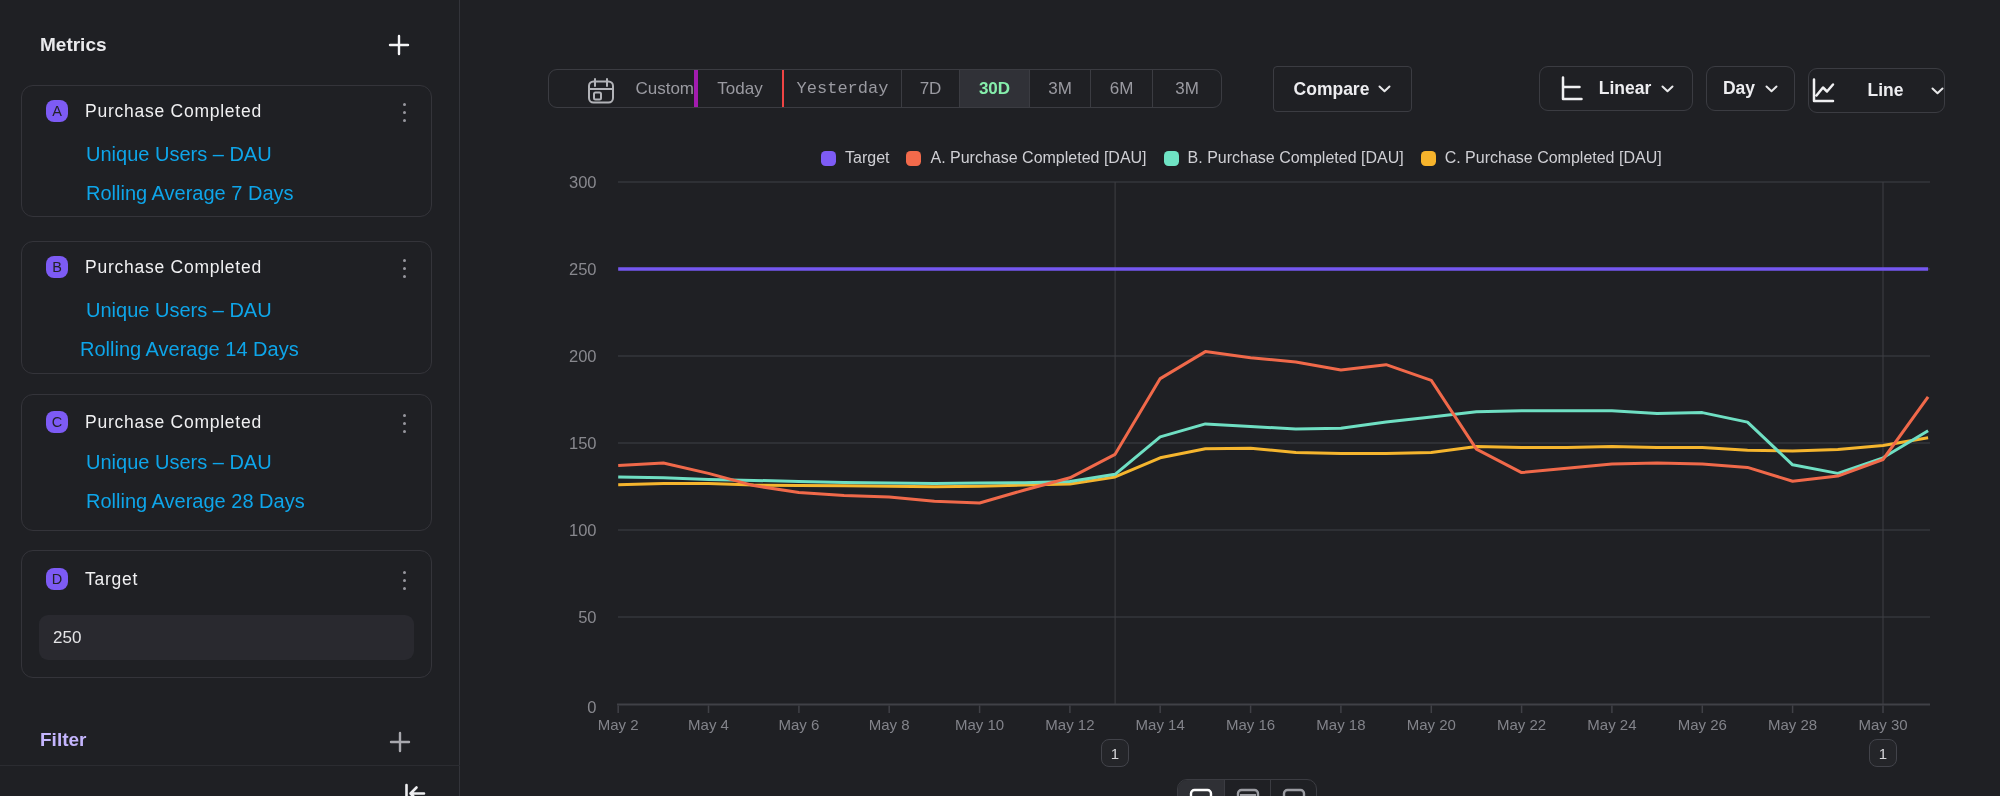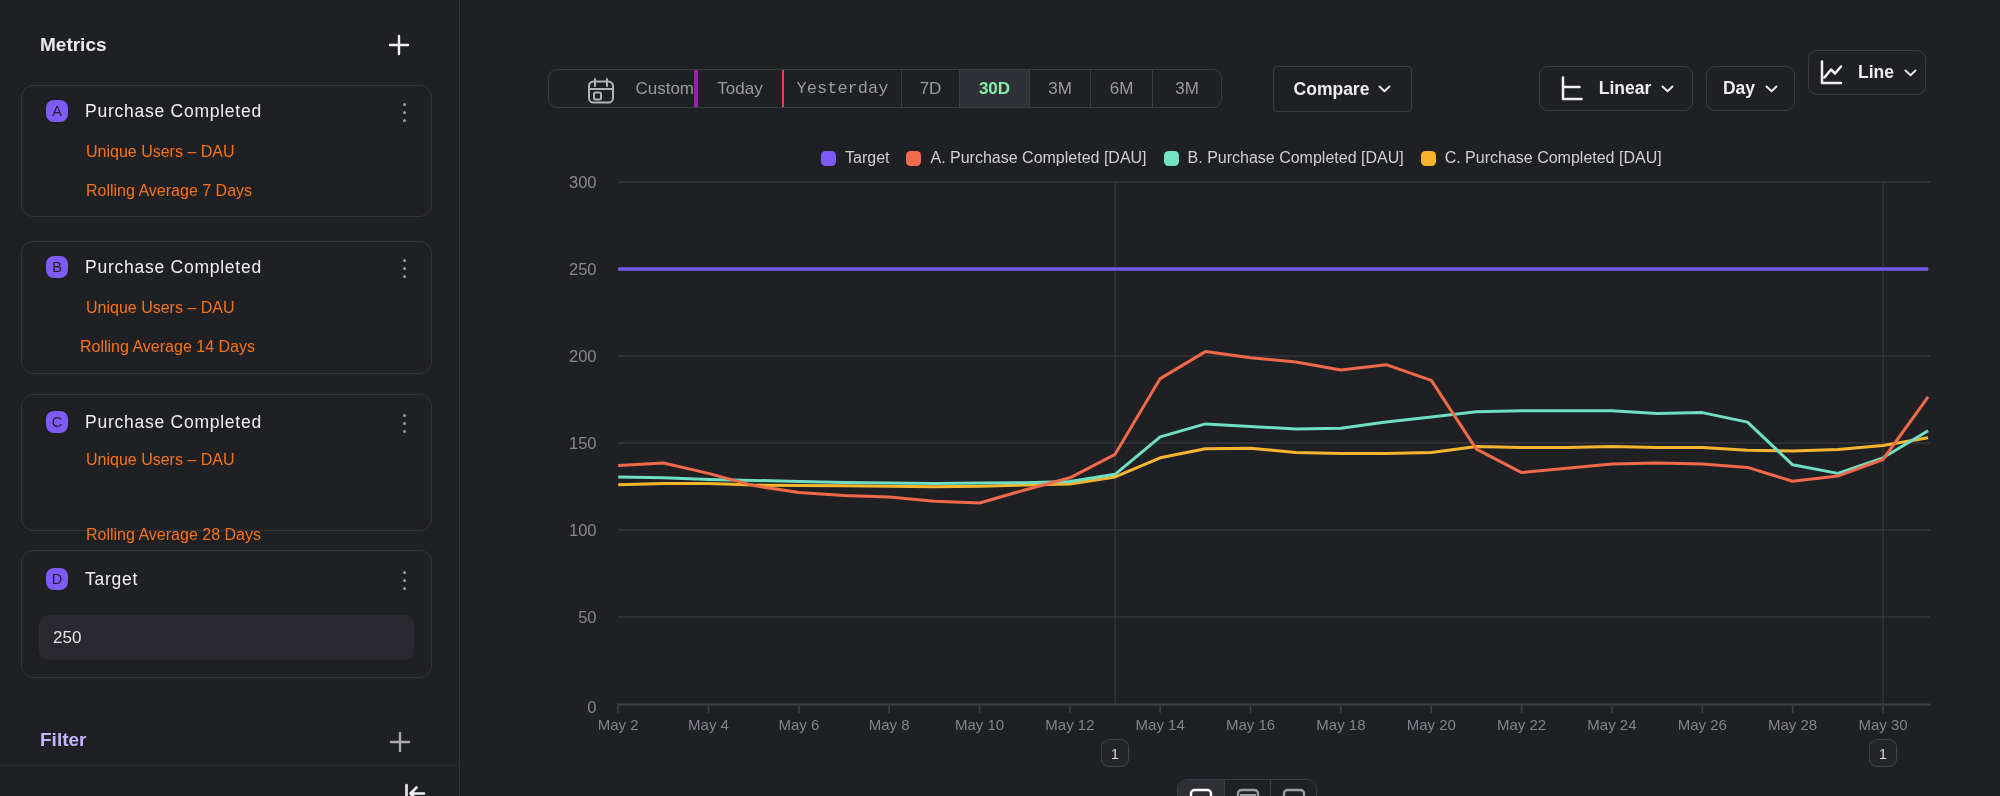--- a/index.html
+++ b/index.html
@@ -5,21 +5,21 @@
   html,body { width:2000px; height:796px; background:#1f2024; overflow:hidden;
     font-family:"Liberation Sans", sans-serif; }
   .abs { position:absolute; }
   #sidebar { position:absolute; left:0; top:0; width:460px; height:796px;
     border-right:1px solid #33343a; }
   .card { position:absolute; left:21px; width:411px; border:1px solid #34343a; border-radius:12px; }
   .badge { position:absolute; left:25px; width:22px; height:22px; border-radius:8px;
     background:#7d5bf5; color:#222228; font-size:14.5px; font-weight:400;
     display:flex; align-items:center; justify-content:center; }
   .ctitle { position:absolute; left:64px; font-size:17.5px; font-weight:400; letter-spacing:0.75px; color:#f0f0f2; }
-  .csub { position:absolute; left:65px; font-size:16px; color:#f97316; }
+  .csub { position:absolute; left:65px; font-size:20px; color:#0ea5e9; }
   .dots { position:absolute; right:20px; width:4px; }
   .dots i { display:block; width:3.4px; height:3.4px; border-radius:50%; background:#97979e; margin:0 0 4.6px 0; }
   .seg { position:absolute; display:flex; align-items:center; justify-content:center;
     font-size:17px; color:#9a9aa1; }
   .btn { position:absolute; border:1px solid #3b3c42; border-radius:9px;
     display:flex; align-items:center; justify-content:center; color:#ededf0;
     font-size:17.5px; font-weight:700; }
   .leg { display:flex; align-items:center; font-size:16px; color:#cfcfd4; }
   .sw { width:15px; height:15px; border-radius:4.5px; margin-right:9px; }
   .ann { position:absolute; width:28px; height:28px; border:1px solid #42434a; border-radius:8px;
@@ -51,21 +51,21 @@
   <div class="dots" style="top:259px; left:403px;">
       <i></i>
       <i></i>
       <i></i>
     </div>
 
   <div class="card" style="top:394px; height:137px;"></div>
   <div class="badge" style="left:46px; top:411px;">C</div>
   <div class="ctitle" style="left:85px; top:412px;">Purchase Completed</div>
   <div class="csub" style="left:86px; top:451px;">Unique Users – DAU</div>
-  <div class="csub" style="left:86px; top:490px;margin-top:36px;">Rolling Average 28 Days</div>
+  <div class="csub" style="left:86px; top:490px;">Rolling Average 28 Days</div>
   <div class="dots" style="top:414px; left:403px;">
       <i></i>
       <i></i>
       <i></i>
     </div>
 
   <div class="card" style="top:550px; height:128px;"></div>
   <div class="badge" style="left:46px; top:568px;">D</div>
   <div class="ctitle" style="left:85px; top:569px;">Target</div>
   <div class="dots" style="top:571px; left:403px;">
@@ -113,21 +113,21 @@
     </svg>Linear
   <svg width="13" height="8" viewBox="0 0 13 8" style="margin-left:10px;">
       <path d="M1.5 1.5 L6.5 6.2 L11.5 1.5" stroke="#e8e8ea" stroke-width="2" fill="none" stroke-linecap="round" stroke-linejoin="round"></path>
     </svg>
 </div>
 <div class="btn" style="left:1706px; top:66px; width:89px; height:45px;">Day
   <svg width="13" height="8" viewBox="0 0 13 8" style="margin-left:10px;">
       <path d="M1.5 1.5 L6.5 6.2 L11.5 1.5" stroke="#e8e8ea" stroke-width="2" fill="none" stroke-linecap="round" stroke-linejoin="round"></path>
     </svg>
 </div>
-<div class="btn" style="left:1808px; top:50px; width:118px; height:45px;">
+<div class="btn" style="left:1808px; top:68px; width:137px; height:45px;justify-content:space-between;">
   <svg width="27" height="27" viewBox="0 0 27 27" style="margin-right:14px;">
     <path d="M5 2.5 V24 H24 M7.5 18.5 L14 10.5 L18 14.5 L24 7.5" stroke="#f0f0f2" stroke-width="2.5" fill="none" stroke-linecap="round" stroke-linejoin="round"></path>
     </svg>Line
   <svg width="13" height="8" viewBox="0 0 13 8" style="margin-left:10px;">
       <path d="M1.5 1.5 L6.5 6.2 L11.5 1.5" stroke="#e8e8ea" stroke-width="2" fill="none" stroke-linecap="round" stroke-linejoin="round"></path>
     </svg>
 </div>
 
 <div class="abs leg" style="left:821px; top:150px; height:16px;">
   <span class="sw" style="background:#7d5bf5;"></span>

